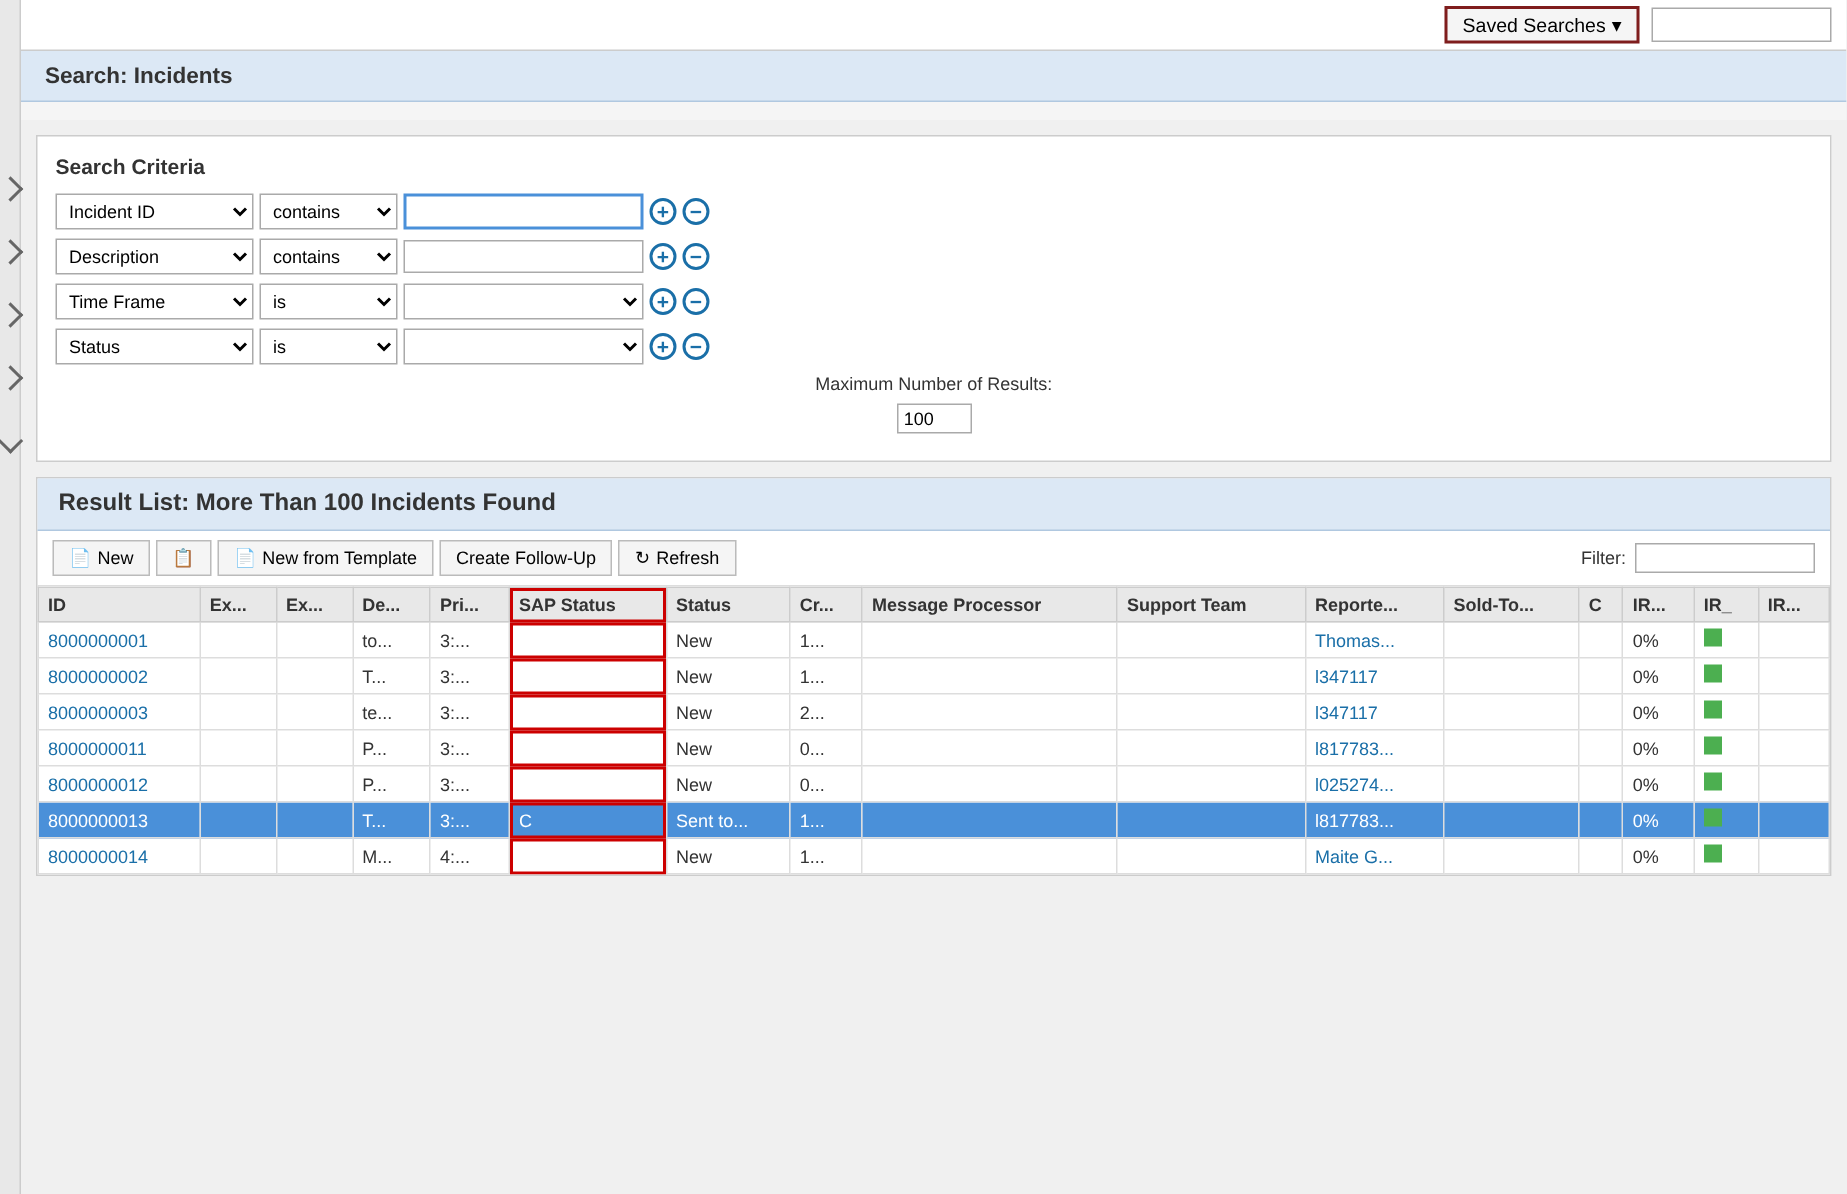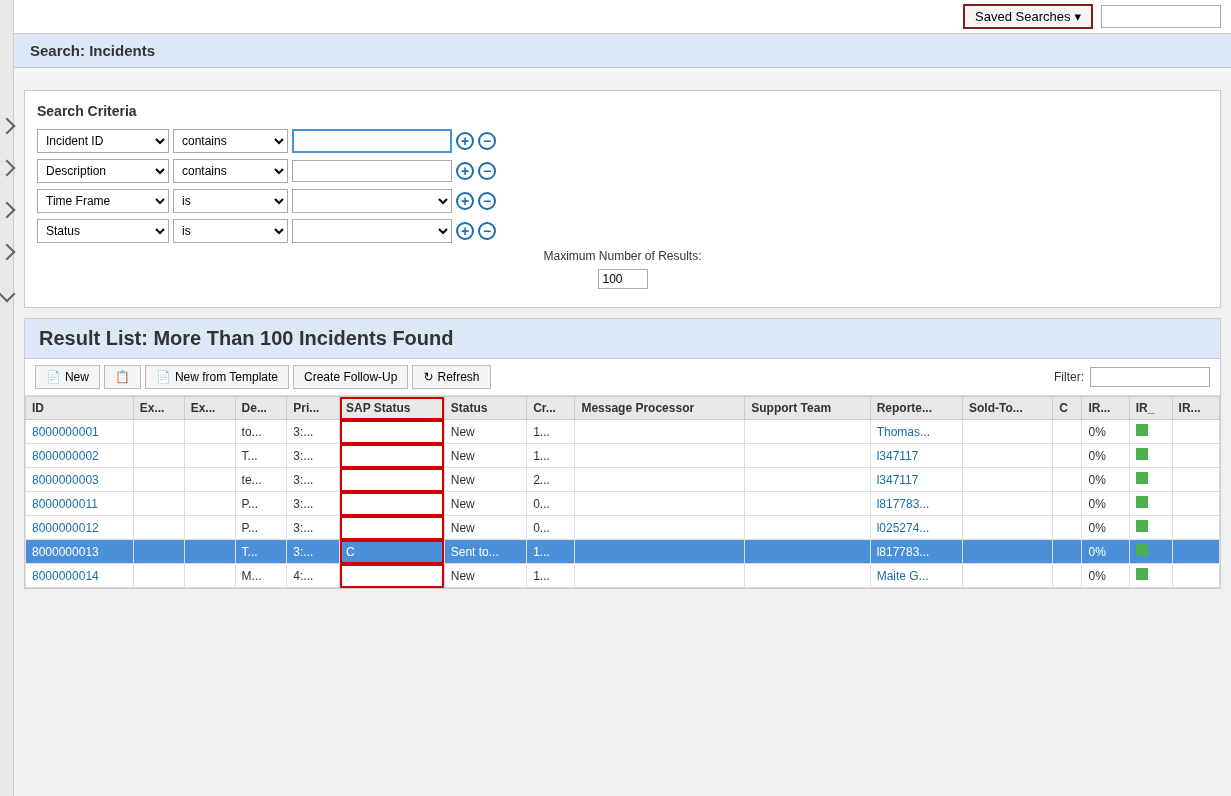--- a/index.html
+++ b/index.html
@@ -87,21 +87,21 @@
 
     .criteria-select-field {
       width: 132px;
       padding: 3px 4px;
       border: 1px solid #aaa;
       background: #fff;
       font-size: 12px;
     }
 
     .criteria-select-op {
-      width: 115px;
+      width: 92px;
       padding: 3px 4px;
       border: 1px solid #aaa;
       background: #fff;
       font-size: 12px;
     }
 
     .criteria-input {
       width: 160px;
       padding: 3px 4px;
       border: 1px solid #aaa;
@@ -229,21 +229,21 @@
     .result-list-section {
       background: #fff;
       border: 1px solid #ccc;
       margin: 10px;
     }
 
     .result-list-header {
       background: #dce8f5;
       border-bottom: 1px solid #b0c8e0;
       padding: 8px 14px;
-      font-size: 20px;
+      font-size: 16px;
       font-weight: bold;
     }
 
     .toolbar-row {
       display: flex;
       align-items: center;
       padding: 6px 10px;
       border-bottom: 1px solid #ddd;
       gap: 4px;
     }

